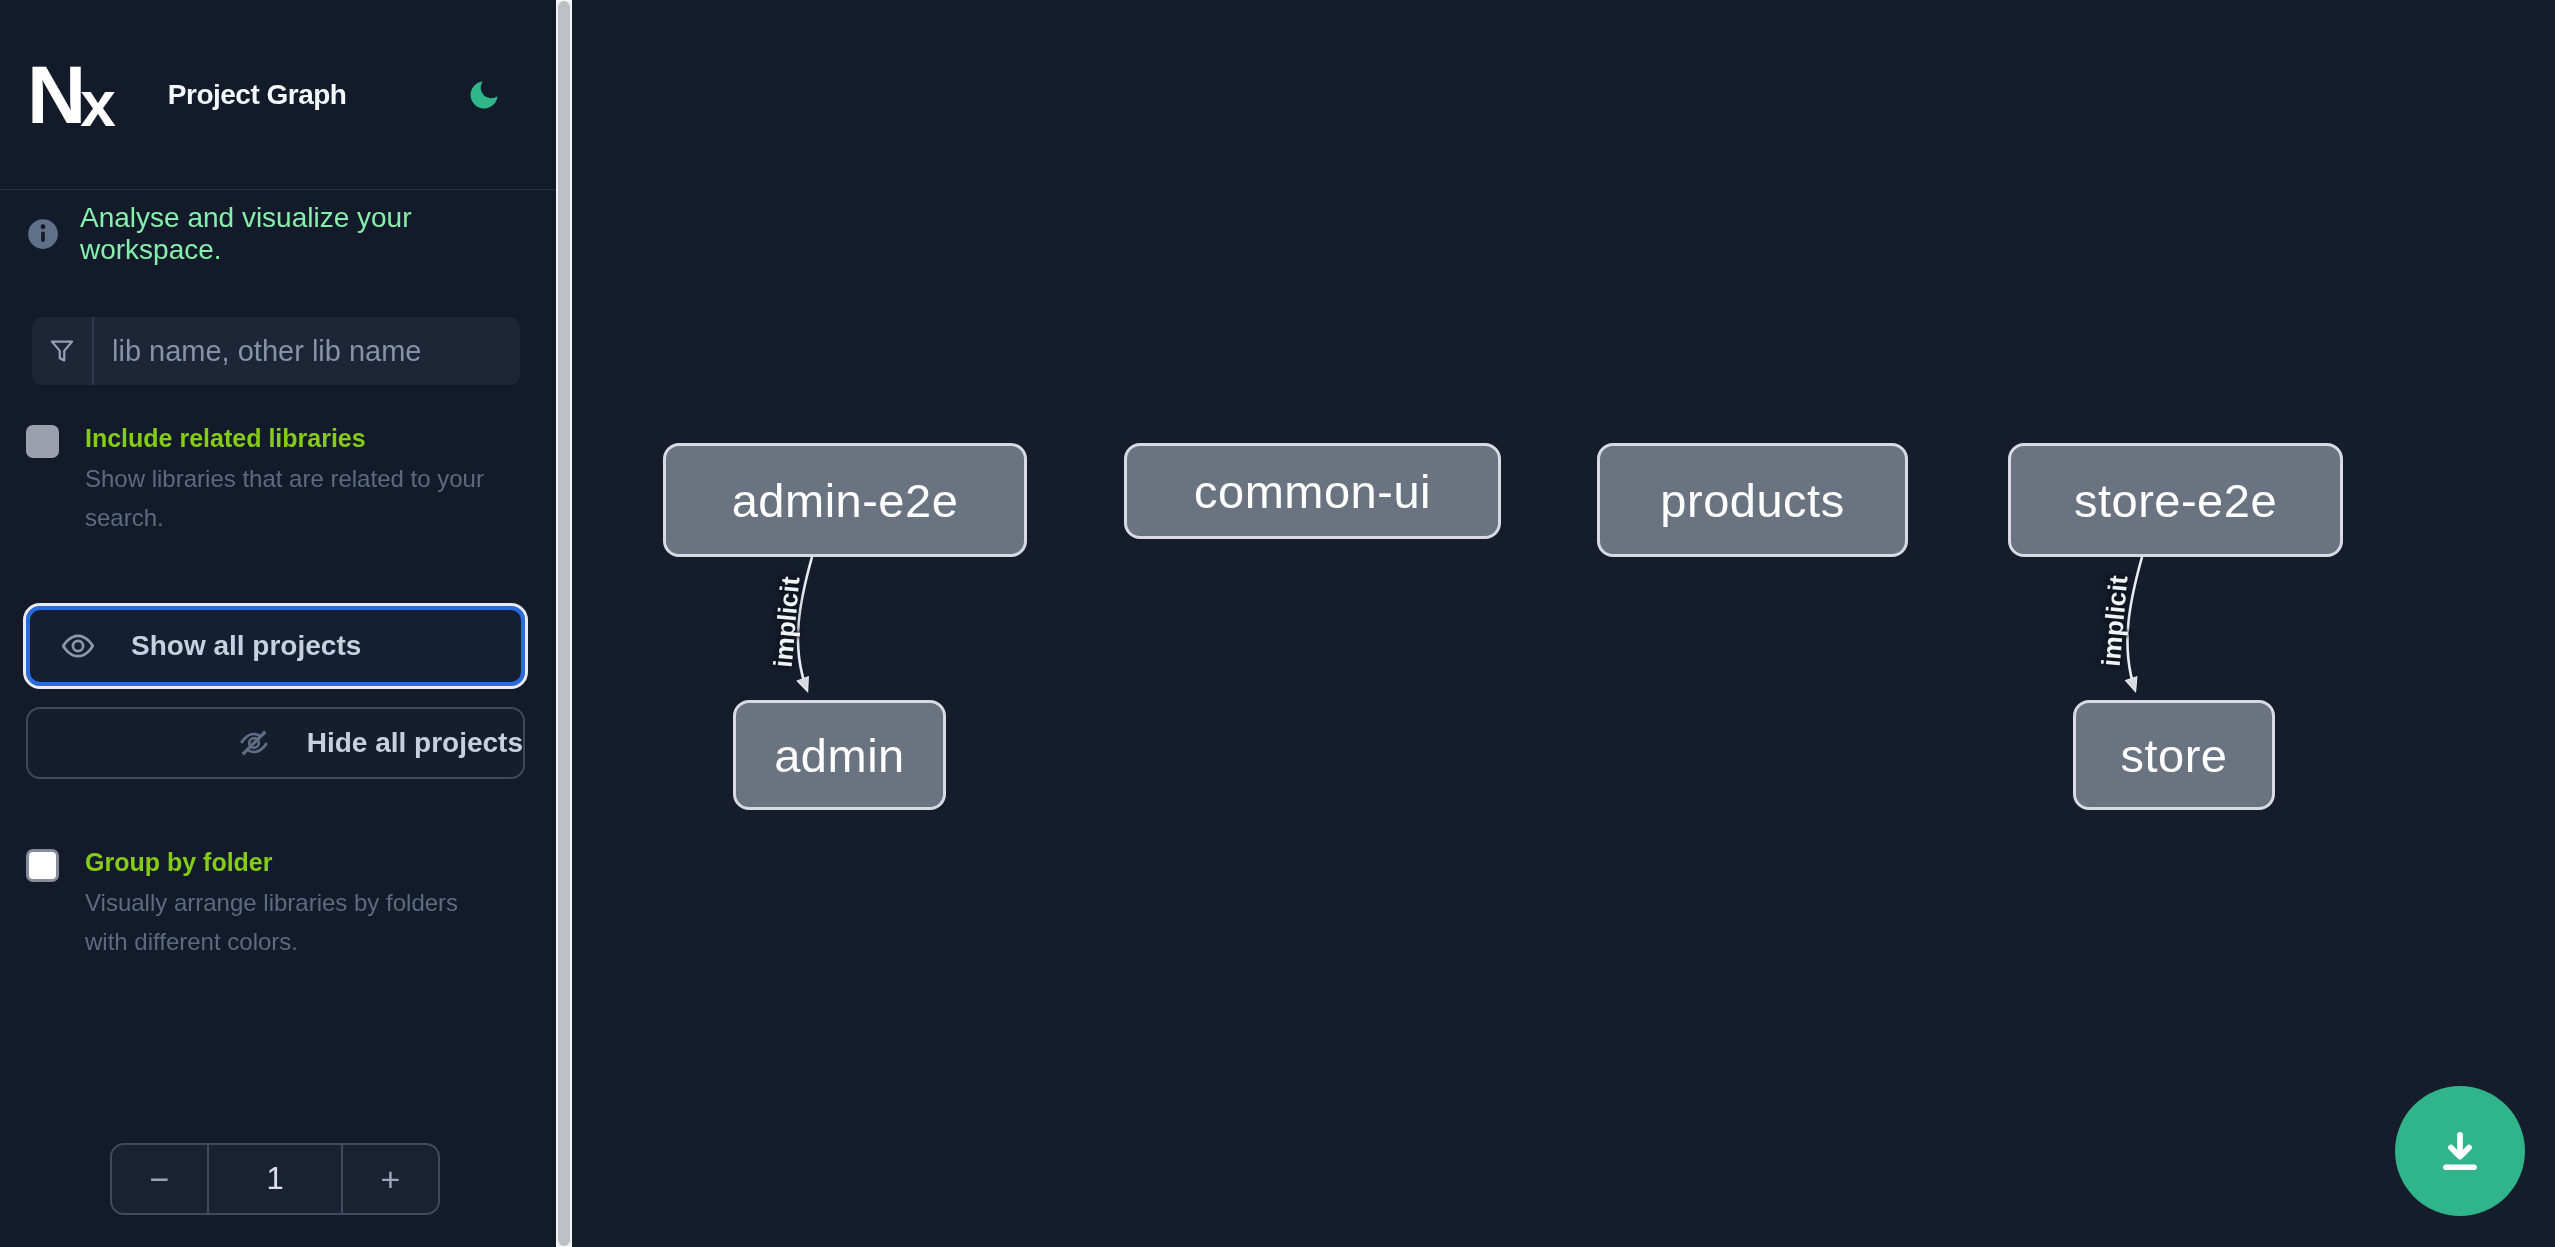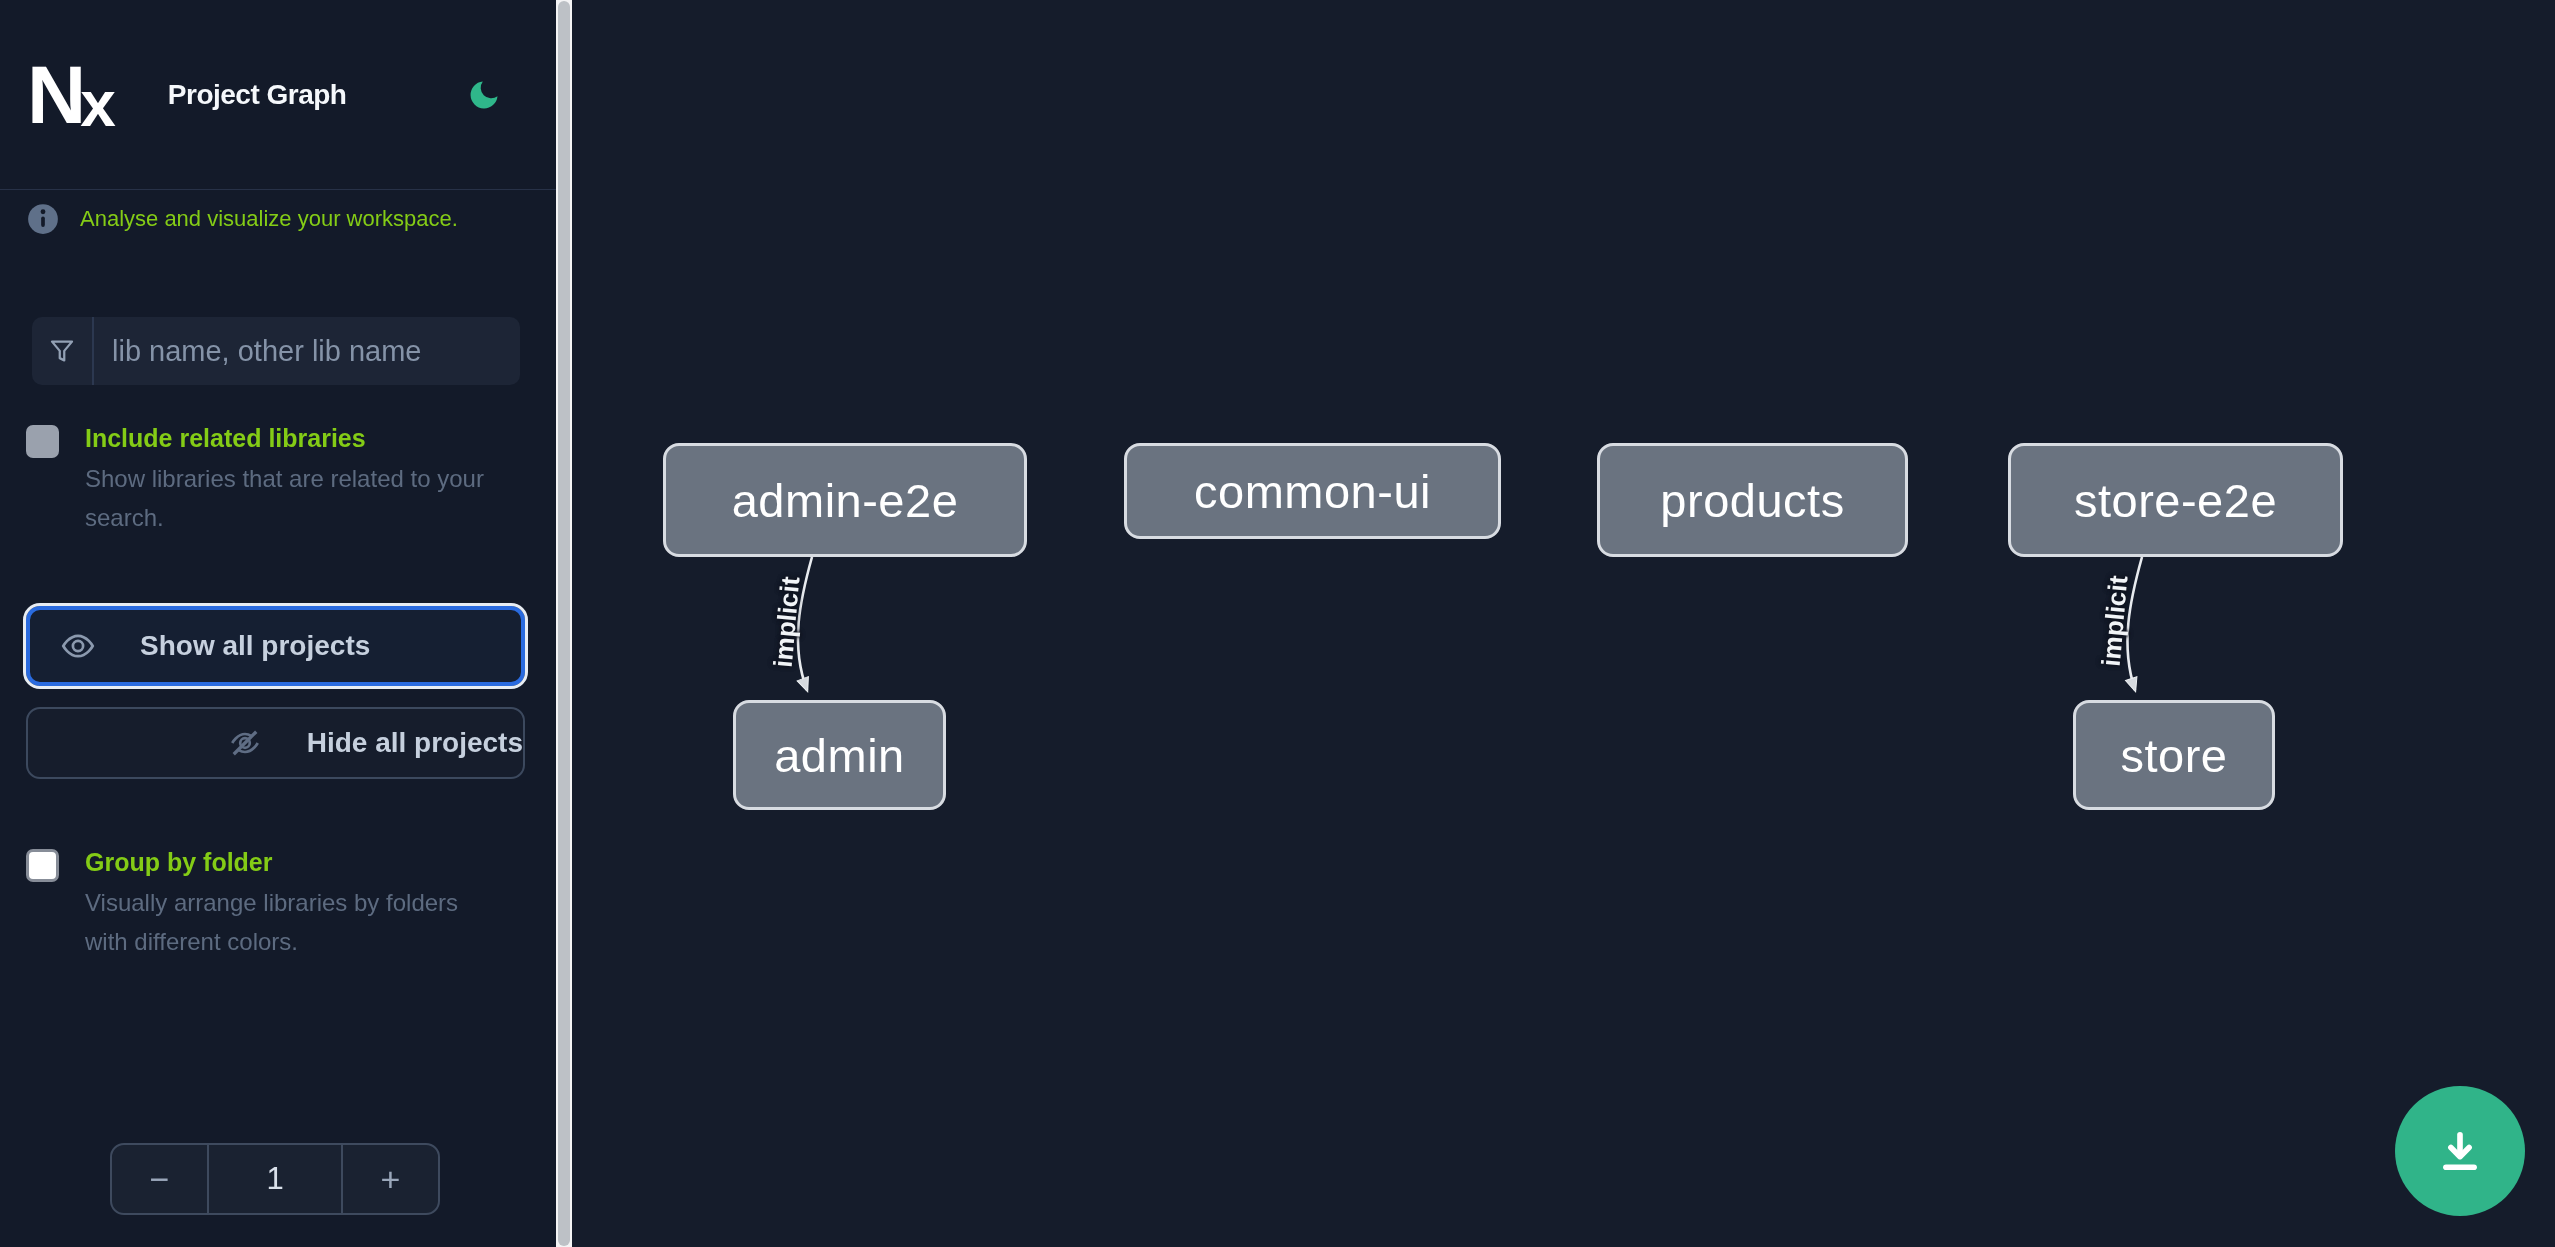--- a/index.html
+++ b/index.html
@@ -26,21 +26,21 @@
   .nx-logo .x { font-size:64px; font-weight:700; margin-left:-2px; }
   .app-title {
     margin-left:52px; font-size:28px; font-weight:600; color:#f5f8fb; letter-spacing:-0.5px;
   }
   .theme-toggle { margin-left:auto; width:36px; height:36px; cursor:pointer; }
 
   .info-row {
     position:absolute; left:26px; top:202px; display:flex; align-items:center; gap:20px;
   }
   .info-row svg { width:34px; height:34px; flex:0 0 auto; }
-  .info-text { font-size:22px; color:#84cc16; }
+  .info-text { font-size:28px; color:#86efac; }
 
   .filter-box {
     position:absolute; left:32px; top:317px; width:488px; height:68px;
     background:#1d2536; border-radius:10px; display:flex; align-items:stretch; overflow:hidden;
   }
   .filter-icon-cell {
     width:62px; display:flex; align-items:center; justify-content:center;
     border-right:2px solid #2c3850;
   }
   .filter-icon-cell svg { width:30px; height:30px; }
@@ -65,21 +65,21 @@
     content:""; position:absolute; left:10px; top:4px; width:10px; height:18px;
     border:solid #2b313c; border-width:0 5px 5px 0; transform:rotate(40deg);
   }
   #toggle-related  { top:425px; }
   #toggle-folder   { top:849px; }
   #toggle-proximity{ top:1001px; }
 
   .side-btn {
     position:absolute; left:26px; width:499px; height:72px;
     background:#161d2c; border:2px solid #3c495e; border-radius:14px;
-    display:flex; align-items:center; padding-left:30px; gap:44px;
+    display:flex; align-items:center; padding-left:30px; gap:35px;
     color:#c6d0de; font-size:28px; font-weight:700; cursor:pointer;
     font-family:"Liberation Sans", sans-serif;
   }
   .side-btn svg { width:36px; height:36px; flex:0 0 auto; }
   #btn-show {
     top:606px; height:80px;
     border:4px solid #2a6bdf; outline:3px solid #e8edf3; background:#151f32;
   }
   #btn-hide { top:707px;justify-content:flex-end; }
 

